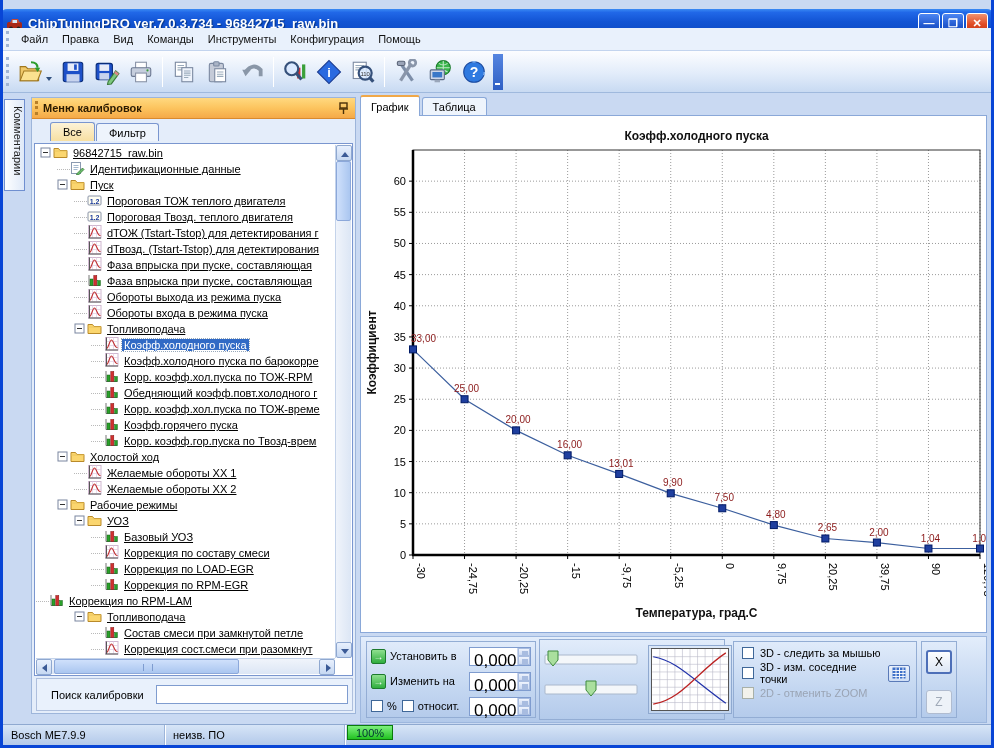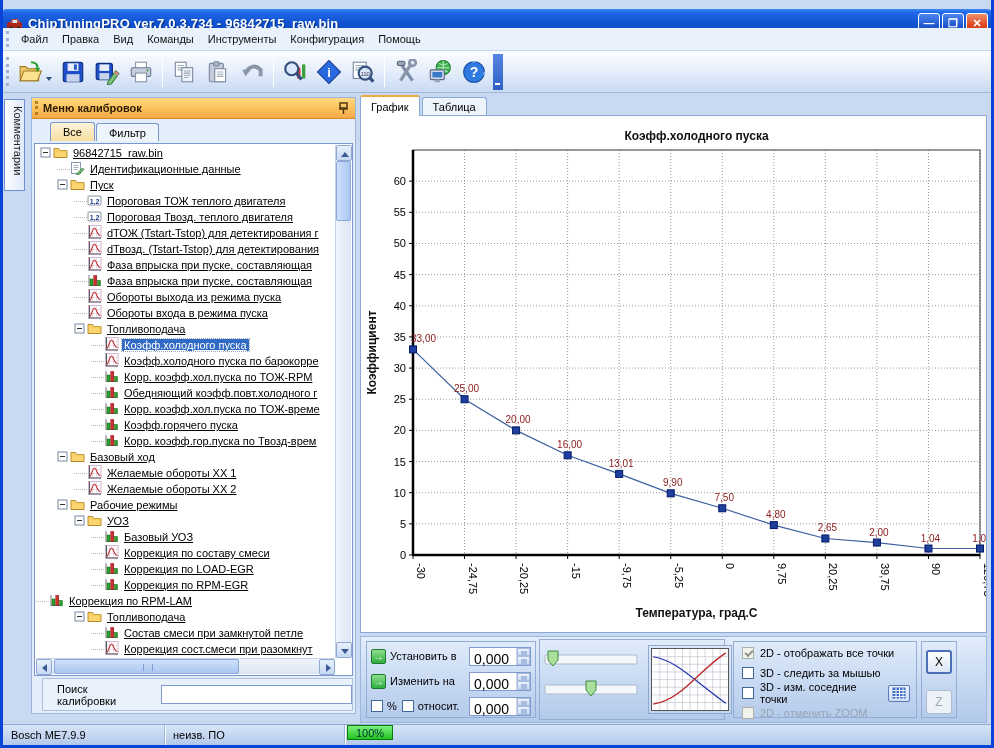--- a/index.html
+++ b/index.html
@@ -59,21 +59,21 @@
   .sb-btn { width:16px; height:16px; background:linear-gradient(180deg,#e8f0fd,#c6d8f2); border:1px solid #8fa8d0; border-radius:2px; position:relative; }
   .tri { position:absolute; width:0; height:0; }
   .tri.up    { left:4px; top:6px;  border-left:4px solid transparent; border-right:4px solid transparent; border-bottom:5px solid #3b5a96; }
   .tri.down  { left:4px; top:6px;  border-left:4px solid transparent; border-right:4px solid transparent; border-top:5px solid #3b5a96; }
   .tri.left  { left:5px; top:4px;  border-top:4px solid transparent; border-bottom:4px solid transparent; border-right:5px solid #3b5a96; }
   .tri.right { left:6px; top:4px;  border-top:4px solid transparent; border-bottom:4px solid transparent; border-left:5px solid #3b5a96; }
   .v-thumb { position:absolute; left:0; top:16px; width:15px; height:60px; background:linear-gradient(90deg,#cfe0fb,#aac6f0); border:1px solid #8ca8da; border-radius:2px; }
   .h-thumb { height:15px; width:185px; margin-left:2px; background:linear-gradient(180deg,#cfe0fb,#aac6f0); border:1px solid #8ca8da; border-radius:2px; position:relative; }
   .h-thumb:after { content:""; position:absolute; left:50%; top:4px; width:8px; height:7px; margin-left:-4px; border-left:1px solid #7e9cd0; border-right:1px solid #7e9cd0; }
   .h-scroll .sb-btn.right-btn { margin-left:auto; }
-  .search-row { position:absolute; left:10px; right:2px; bottom:2px; height:33px; background:#e9f1fc; border:1px solid #aebfdd; display:flex; align-items:center; }
+  .search-row { position:absolute; left:4px; right:2px; bottom:2px; height:33px; background:#e9f1fc; border:1px solid #aebfdd; display:flex; align-items:center; }
   .search-row label { font-size:11px; margin-left:14px; color:#000; }
   .search-row input { margin-left:12px; width:192px; height:19px; border:1px solid #7f9ccf; font-size:11px; padding:0 3px; background:#fff; }
 
   
   .right-tabs { position:absolute; left:357px; top:95px; height:21px; display:flex; align-items:flex-end; }
   .rtab { font-size:11px; padding:3px 10px; border:1px solid #8aa8d8; border-bottom:none; border-radius:3px 3px 0 0; margin-right:2px; background:#eef4fc; }
   .rtab.active { background:#fff; border-top:2px solid #f0a848; padding-top:4px; position:relative; z-index:2; }
   .chart-panel { position:absolute; left:357px; top:115px; width:627px; height:518px; background:#fff; border:1px solid #8aa8d8; }
   .chart-panel svg text { font-family:"Liberation Sans",sans-serif; }
 
@@ -86,21 +86,21 @@
   .grp2frame { position:absolute; left:178px; top:2px; bottom:2px; width:186px; border:1px solid #93add4; }
   .mini-wrap { position:absolute; left:287px; top:8px; width:84px; height:69px; border:1px solid #8fa9d0; background:linear-gradient(180deg,#dce8f8,#c2d5ef); padding:2px; }
   .mini-wrap svg { background:#fff; border:1px solid #555; }
   .grp3 { left:372px; width:184px; }
   .grp4 { left:560px; width:36px; }
   .ctl-row { display:flex; align-items:center; height:22px; margin:3px 4px 0 4px; }
   .green-btn { width:15px; height:15px; border:1px solid #1d7a2d; border-radius:2px;
     background:linear-gradient(180deg,#8fe08f,#2fae3f); color:#fff; font-size:10px; font-weight:bold; line-height:13px; text-align:center; }
   .ctl-lbl { font-size:11px; margin-left:4px; color:#000; }
   .spin { margin-left:auto; width:62px; height:19px; background:#fff; border:1px solid #7f9ccf; display:flex; }
-  .spin .val { flex:1; font-size:14px; padding:3px 0 0 4px; }
+  .spin .val { flex:1; font-size:17px; padding:3px 0 0 4px; }
   .spin .arrows { width:14px; border-left:1px solid #c8d4ea; display:flex; flex-direction:column; }
   .spin .arrows div { flex:1; position:relative; background:linear-gradient(180deg,#eef3fd,#ccdaf2); border:1px solid #a8bce0; }
   .spin .arrows .tri.up   { border-left-width:3px; border-right-width:3px; border-bottom-width:4px; left:3px; top:2px; }
   .spin .arrows .tri.down { border-left-width:3px; border-right-width:3px; border-top-width:4px; left:3px; top:2px; }
   .cb { width:12px; height:12px; background:#fff; border:1px solid #3f6798; position:relative; }
   .cb.checked:after { content:""; position:absolute; left:2px; top:2px; width:6px; height:3px; border-left:2px solid #8a9288; border-bottom:2px solid #8a9288; transform:rotate(-45deg); }
   .cb.disabled { background:#f2f2ec; border-color:#a8b0a8; }
   .cb-row { display:flex; align-items:center; height:18px; margin:2px 6px 0 8px; font-size:11px; }
   .cb-row .cb { margin-right:6px; flex:0 0 12px; }
   .cb-row.dim { color:#9aa4b4; }
@@ -469,21 +469,21 @@
           </div>
           <div class="tree-row" style="padding-left: 21px;">
             <span class="box"><svg width="11" height="11" viewBox="0 0 11 11">
                 <rect x="1" y="1" width="9" height="9" fill="#fff" stroke="#7a86a0"></rect>
                 <line x1="3" y1="5.5" x2="8" y2="5.5" stroke="#333" stroke-width="1"></line>
               </svg></span>
             <span class="ticon"><svg width="15" height="14" viewBox="0 0 15 14">
                 <path d="M1 3.5 h4.5 l1.5 2 H14 V12.5 H1 z" fill="#FBD66F" stroke="#B98A2A"></path>
                 <path d="M1 6 h13" stroke="#E8C35A" stroke-width="0.8"></path>
               </svg></span>
-            <span class="lbl">Базовый ход</span>
+            <span class="lbl">Холостой ход</span>
           </div>
           <div class="tree-row" style="padding-left: 38px;">
             <span class="spacer"></span>
             <span class="ticon"><svg width="15" height="14" viewBox="0 0 15 14">
                 <rect x="1.5" y="0.5" width="12.5" height="12.5" fill="#fff" stroke="#d0b8d0"></rect>
                 <path d="M1.5 4.5 h12.5 M1.5 8.5 h12.5 M5.5 0.5 v12.5 M9.5 0.5 v12.5" stroke="#e2cce2" stroke-width="0.7"></path>
                 <path d="M2.5 11.5 C4.5 11.5 5.5 3 7.5 3 C9.5 3 10.5 11.5 13.5 10.5" fill="none" stroke="#c03030" stroke-width="1.1"></path>
                 <path d="M2.5 0.5 V13 M1.5 13 H14" stroke="#555" stroke-width="1"></path>
               </svg></span>
             <span class="lbl">Желаемые обороты ХХ 1</span>
@@ -811,24 +811,20 @@
           <path d="M0 7.9 H78 M0 15.8 H78 M0 23.7 H78 M0 31.6 H78 M0 39.5 H78 M0 47.4 H78 M0 55.3 H78"></path>
         </g>
         <path d="M1 8 C 25 12, 40 30, 76 56" fill="none" stroke="#2233aa" stroke-width="1.3"></path>
         <path d="M1 57 C 30 53, 48 22, 76 4" fill="none" stroke="#bb2222" stroke-width="1.3"></path>
       </svg>
     </div>
 
     <div class="grp grp3">
       <div id="cb-list">
           <div class="cb-row">
-            <div class="cb checked disabled"></div>
-            <span>2D - отображать все точки</span>
-          </div>
-          <div class="cb-row">
             <div class="cb"></div>
             <span>3D - следить за мышью</span>
           </div>
           <div class="cb-row">
             <div class="cb"></div>
             <span>3D - изм. соседние точки</span>
             <div class="grid-btn">
               <svg width="14" height="12" viewBox="0 0 14 12">
                 <rect x="0.5" y="0.5" width="13" height="11" fill="#3d6fc8"></rect>
                 <path d="M0.5 3.5 H13.5 M0.5 6.5 H13.5 M0.5 9.5 H13.5 M4 0.5 V12 M7.5 0.5 V12 M11 0.5 V12" stroke="#fff" stroke-width="0.9"></path>

